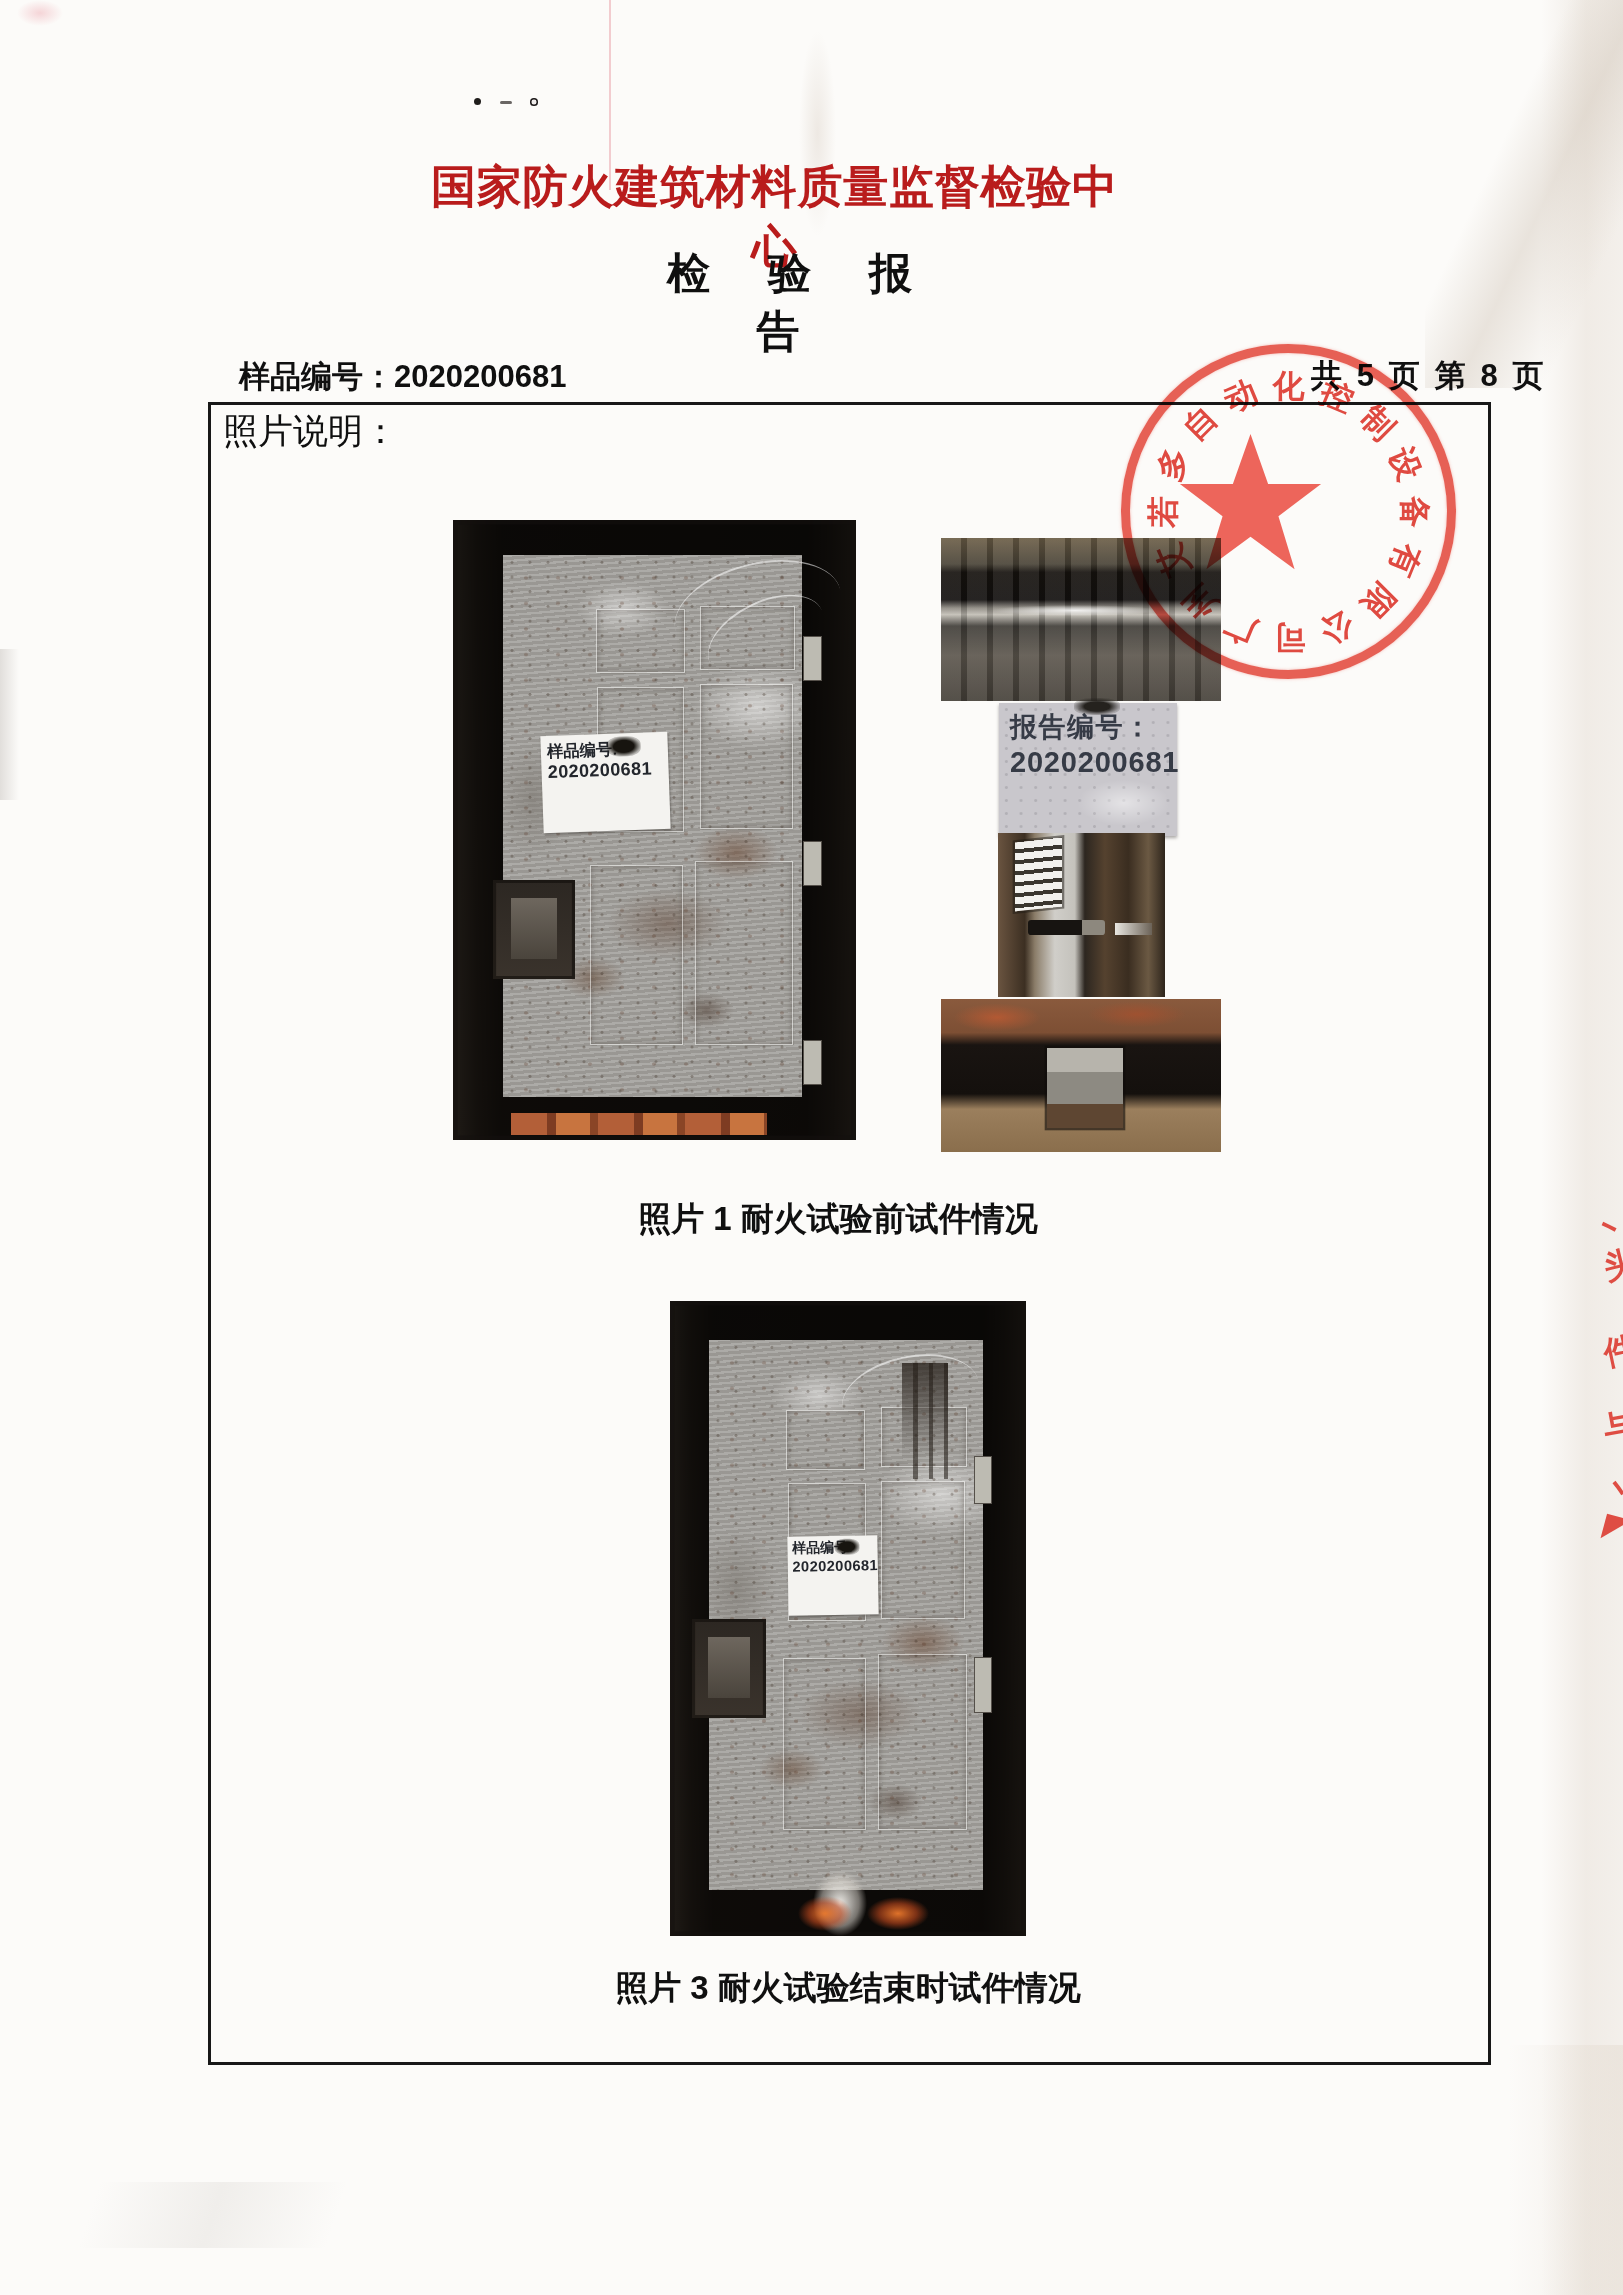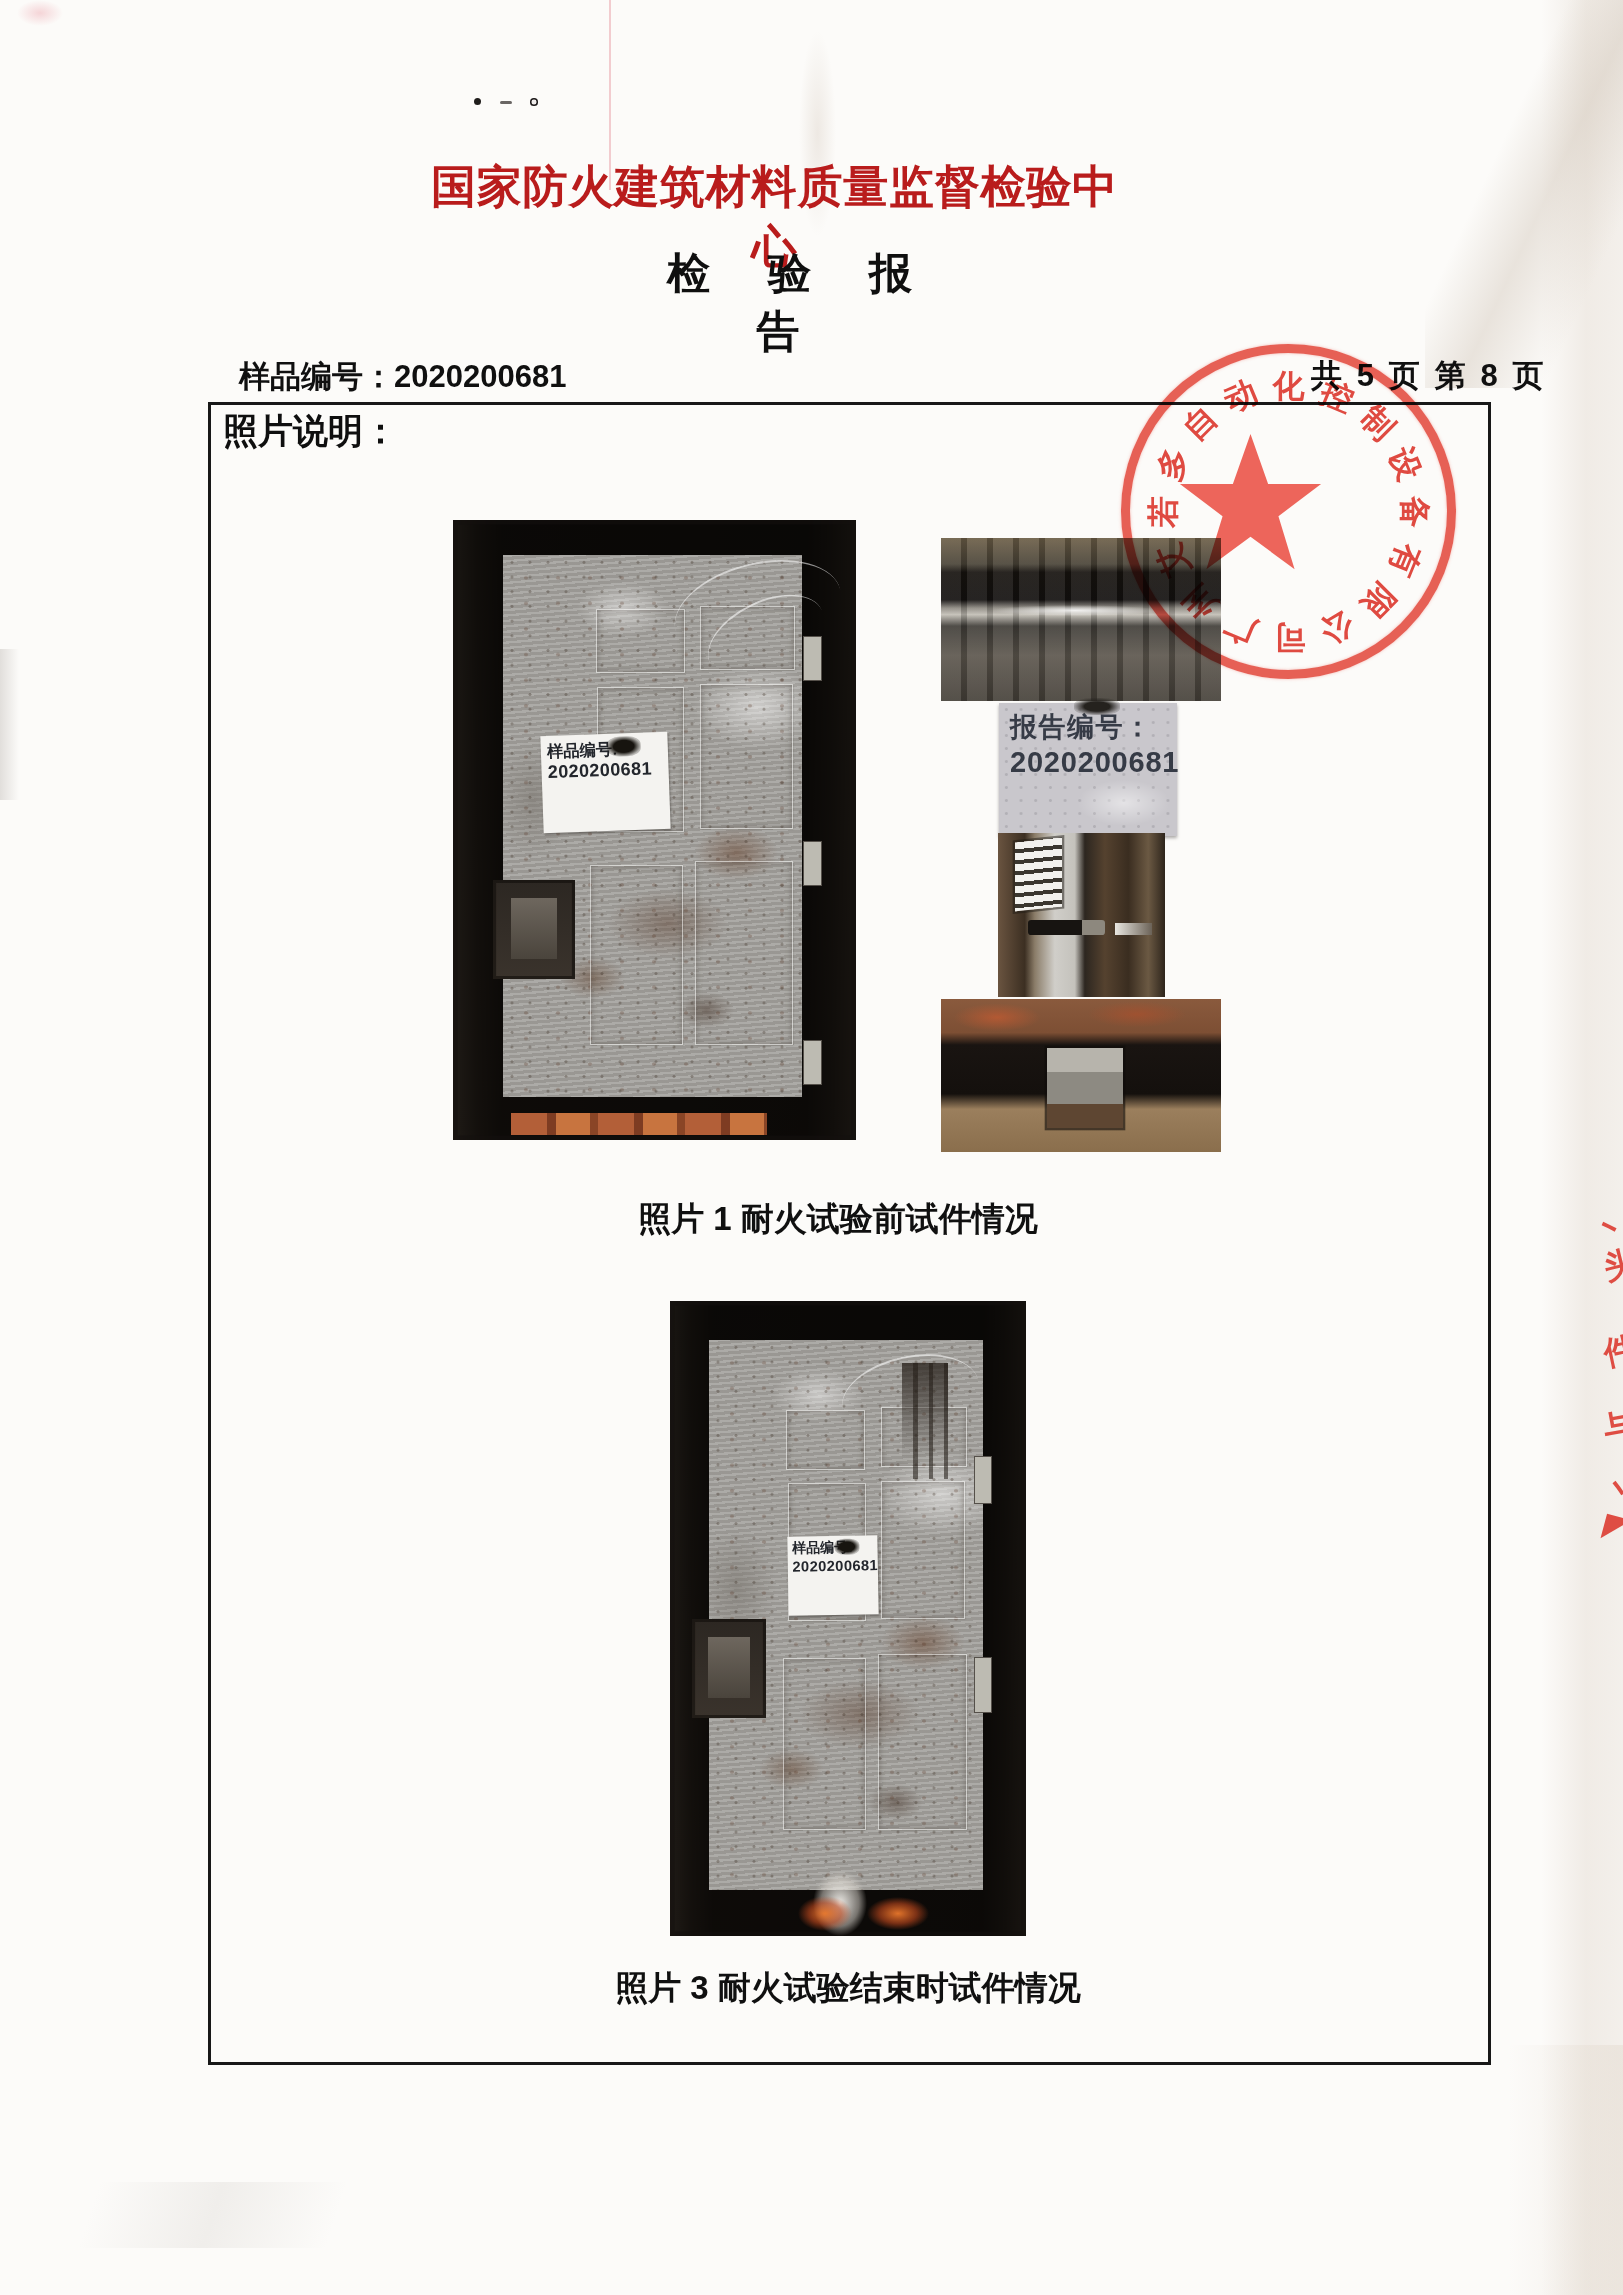--- a/index.html
+++ b/index.html
@@ -36,21 +36,21 @@
   
   .center-name{left:418px;top:157px;width:713px;text-align:center;
     font-size:45px;font-weight:800;letter-spacing:0.8px;color:#b91c1c;}
   .report-title{left:623px;top:245px;width:333px;text-align:center;
     font-size:43px;font-weight:800;letter-spacing:23px;text-indent:23px;color:#0f0f0f;}
   .report-no-row{left:239px;top:356px;font-size:31px;font-weight:700;color:#101010;}
   .pagination{left:1311px;top:355px;font-size:31px;font-weight:700;letter-spacing:3.1px;color:#101010;}
 
   
   .main-box{left:208px;top:402px;width:1277px;height:1657px;border:3.9px solid #181818;background:transparent;}
-  .photo-note{left:223px;top:408px;font-size:35px;font-weight:700;color:#0f0f0f;}
+  .photo-note{left:223px;top:408px;font-size:35px;font-weight:400;color:#0f0f0f;}
 
   
   .caption{font-size:33px;font-weight:700;color:#101010;text-align:center;}
   .caption-1{left:567px;top:1197px;width:542px;}
   .caption-2{left:577px;top:1966px;width:542px;}
 
   
   .door-photo{position:absolute;}
   .door-frame{position:absolute;inset:0;
     background:

